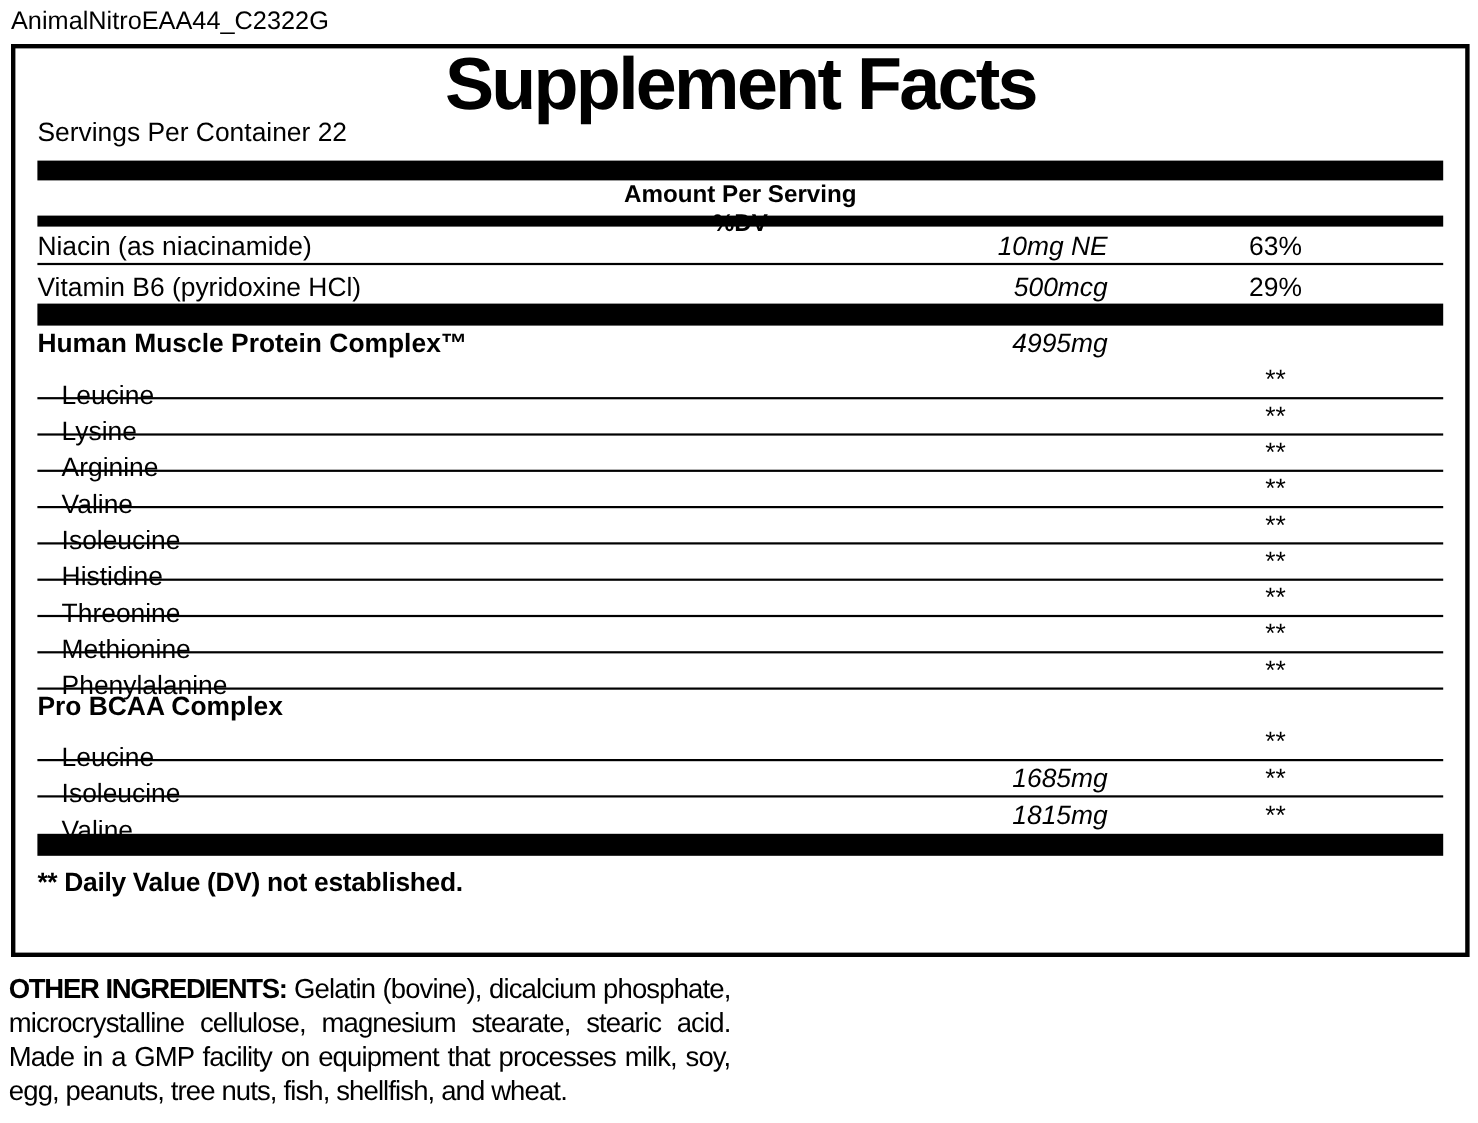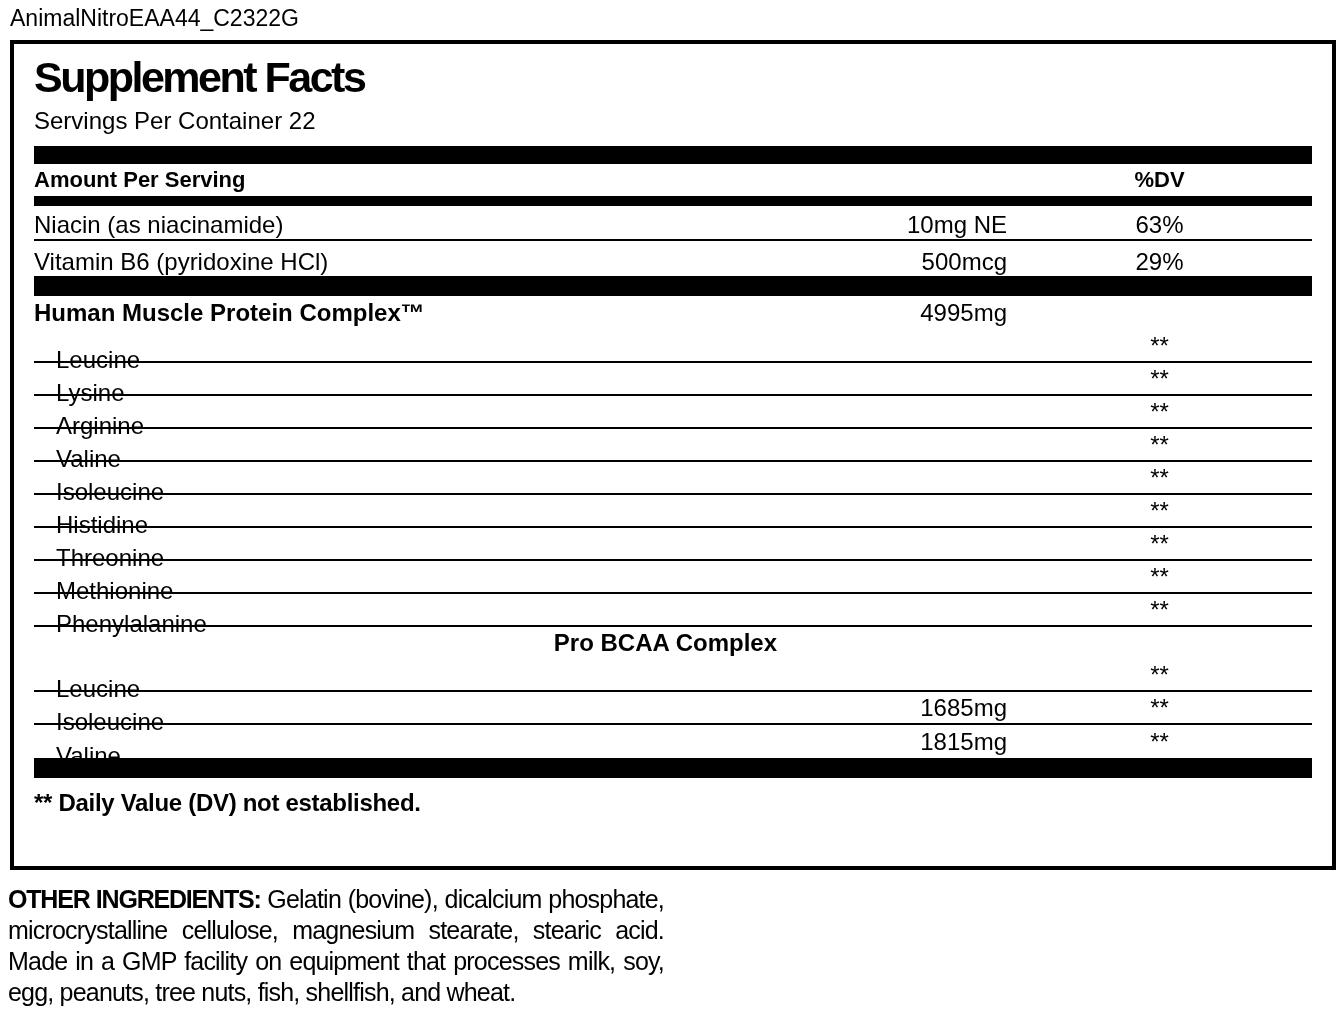--- a/index.html
+++ b/index.html
@@ -17,47 +17,47 @@
   }
 
   .facts-box {
     position: absolute; left: 10px; top: 40px;
     width: 1326px; height: 830px;
     border: 4px solid #000; background: #fff;
     padding: 0 20px;
   }
 
   .title {
-    font-size: 43px; font-weight: bold; letter-spacing: -2.5px;
-    line-height: 58px; margin-top: 4px; white-space: nowrap;
+    font-size: 67px; font-weight: bold; letter-spacing: -2.5px;
+    line-height: 58px; margin-top: 4px; white-space: nowrap; text-align: center;
   }
   .serving-line { font-size: 24px; line-height: 30px; }
 
   .bar { background: #000; width: 100%; }
   .bar-lg { height: 18px; margin-top: 10px; }
   .bar-md { height: 10px; }
   .bar-xl { height: 20px; }
 
   .hdr-row {
     display: flex; align-items: center; height: 32px;
-    font-weight: bold; font-size: 22px;
+    font-weight: bold; font-size: 22px; flex-direction: column;
   }
 
   .row {
     display: flex; align-items: center;
     font-size: 24px; height: 33px;
   }
   .vit-row { height: 35px; align-items: flex-end; }
   .sec-row { height: 34px; }
-  .bcaa-hdr { height: 32px; text-align: right; }
+  .bcaa-hdr { height: 32px; }
   .ruled { border-bottom: 2px solid #000; }
 
   .name { flex: 1; white-space: nowrap; }
   .indent { padding-left: 22px; margin-top: 29px; }
-  .amt { width: 230px; text-align: right; white-space: nowrap; }
+  .amt { width: 230px; text-align: right; white-space: nowrap; font-style: italic; }
   .dv  { width: 305px; text-align: center; white-space: nowrap; }
   .bold { font-weight: bold; }
 
   .footnote {
     font-weight: bold; font-size: 24px; line-height: 30px;
     margin-top: 10px; letter-spacing: -0.3px;
   }
 
   .other-ingredients {
     position: absolute; left: 8px; top: 884px; width: 656px;

